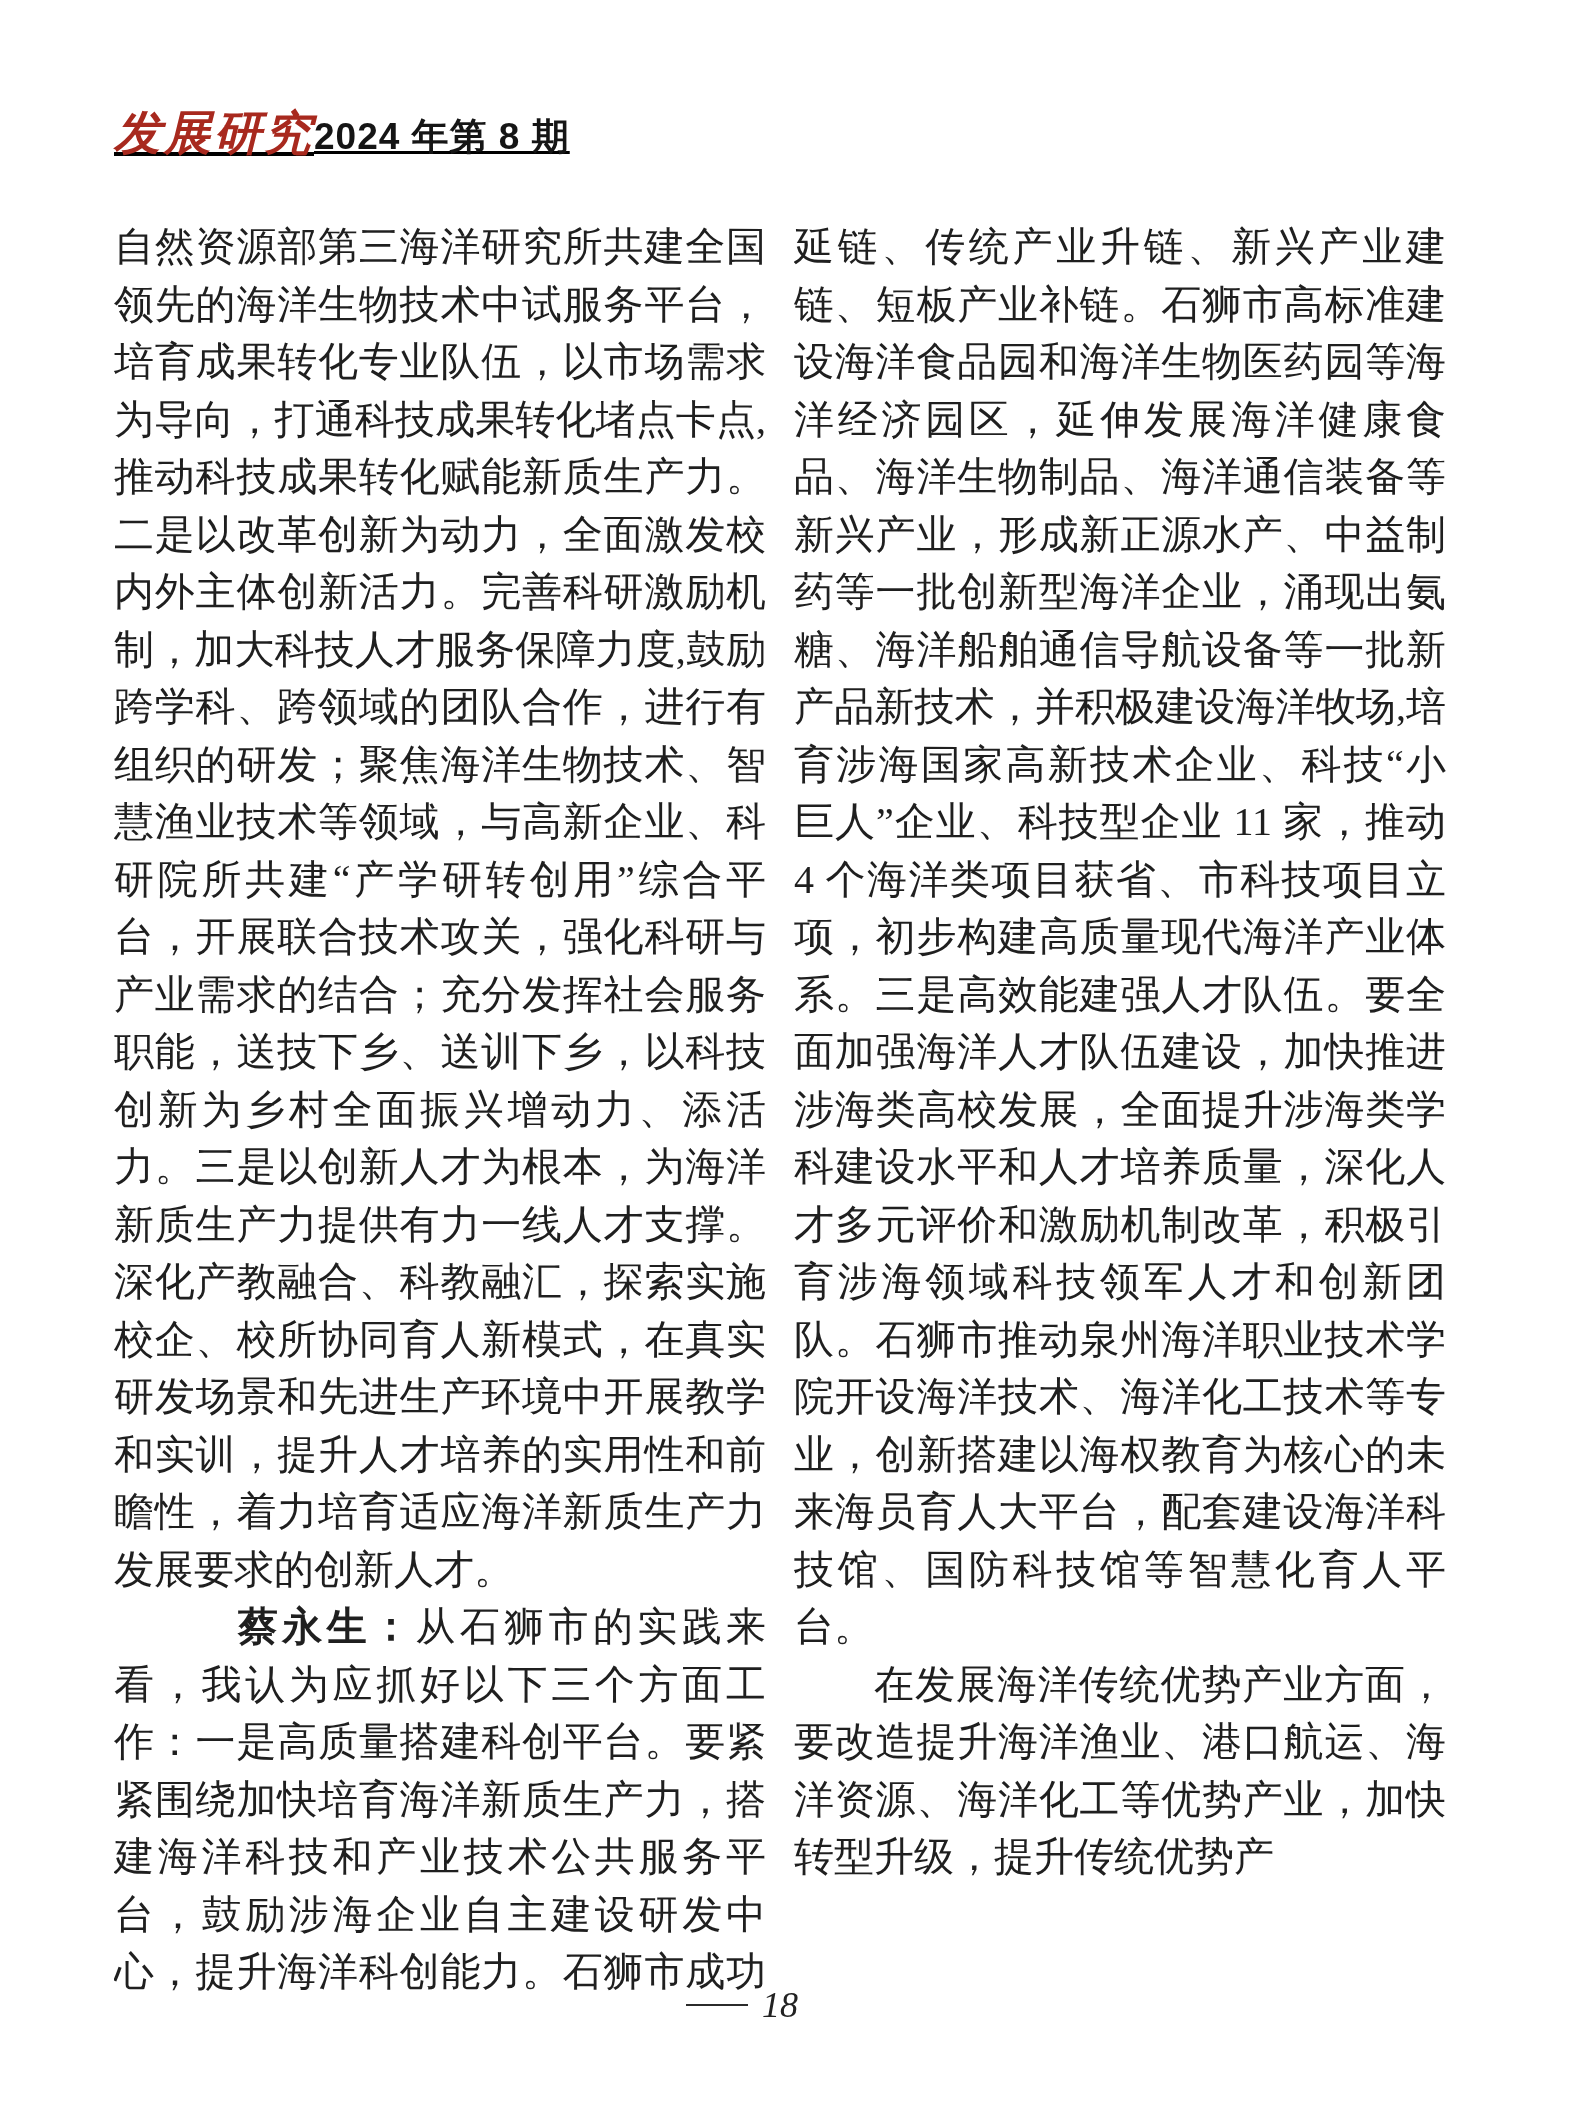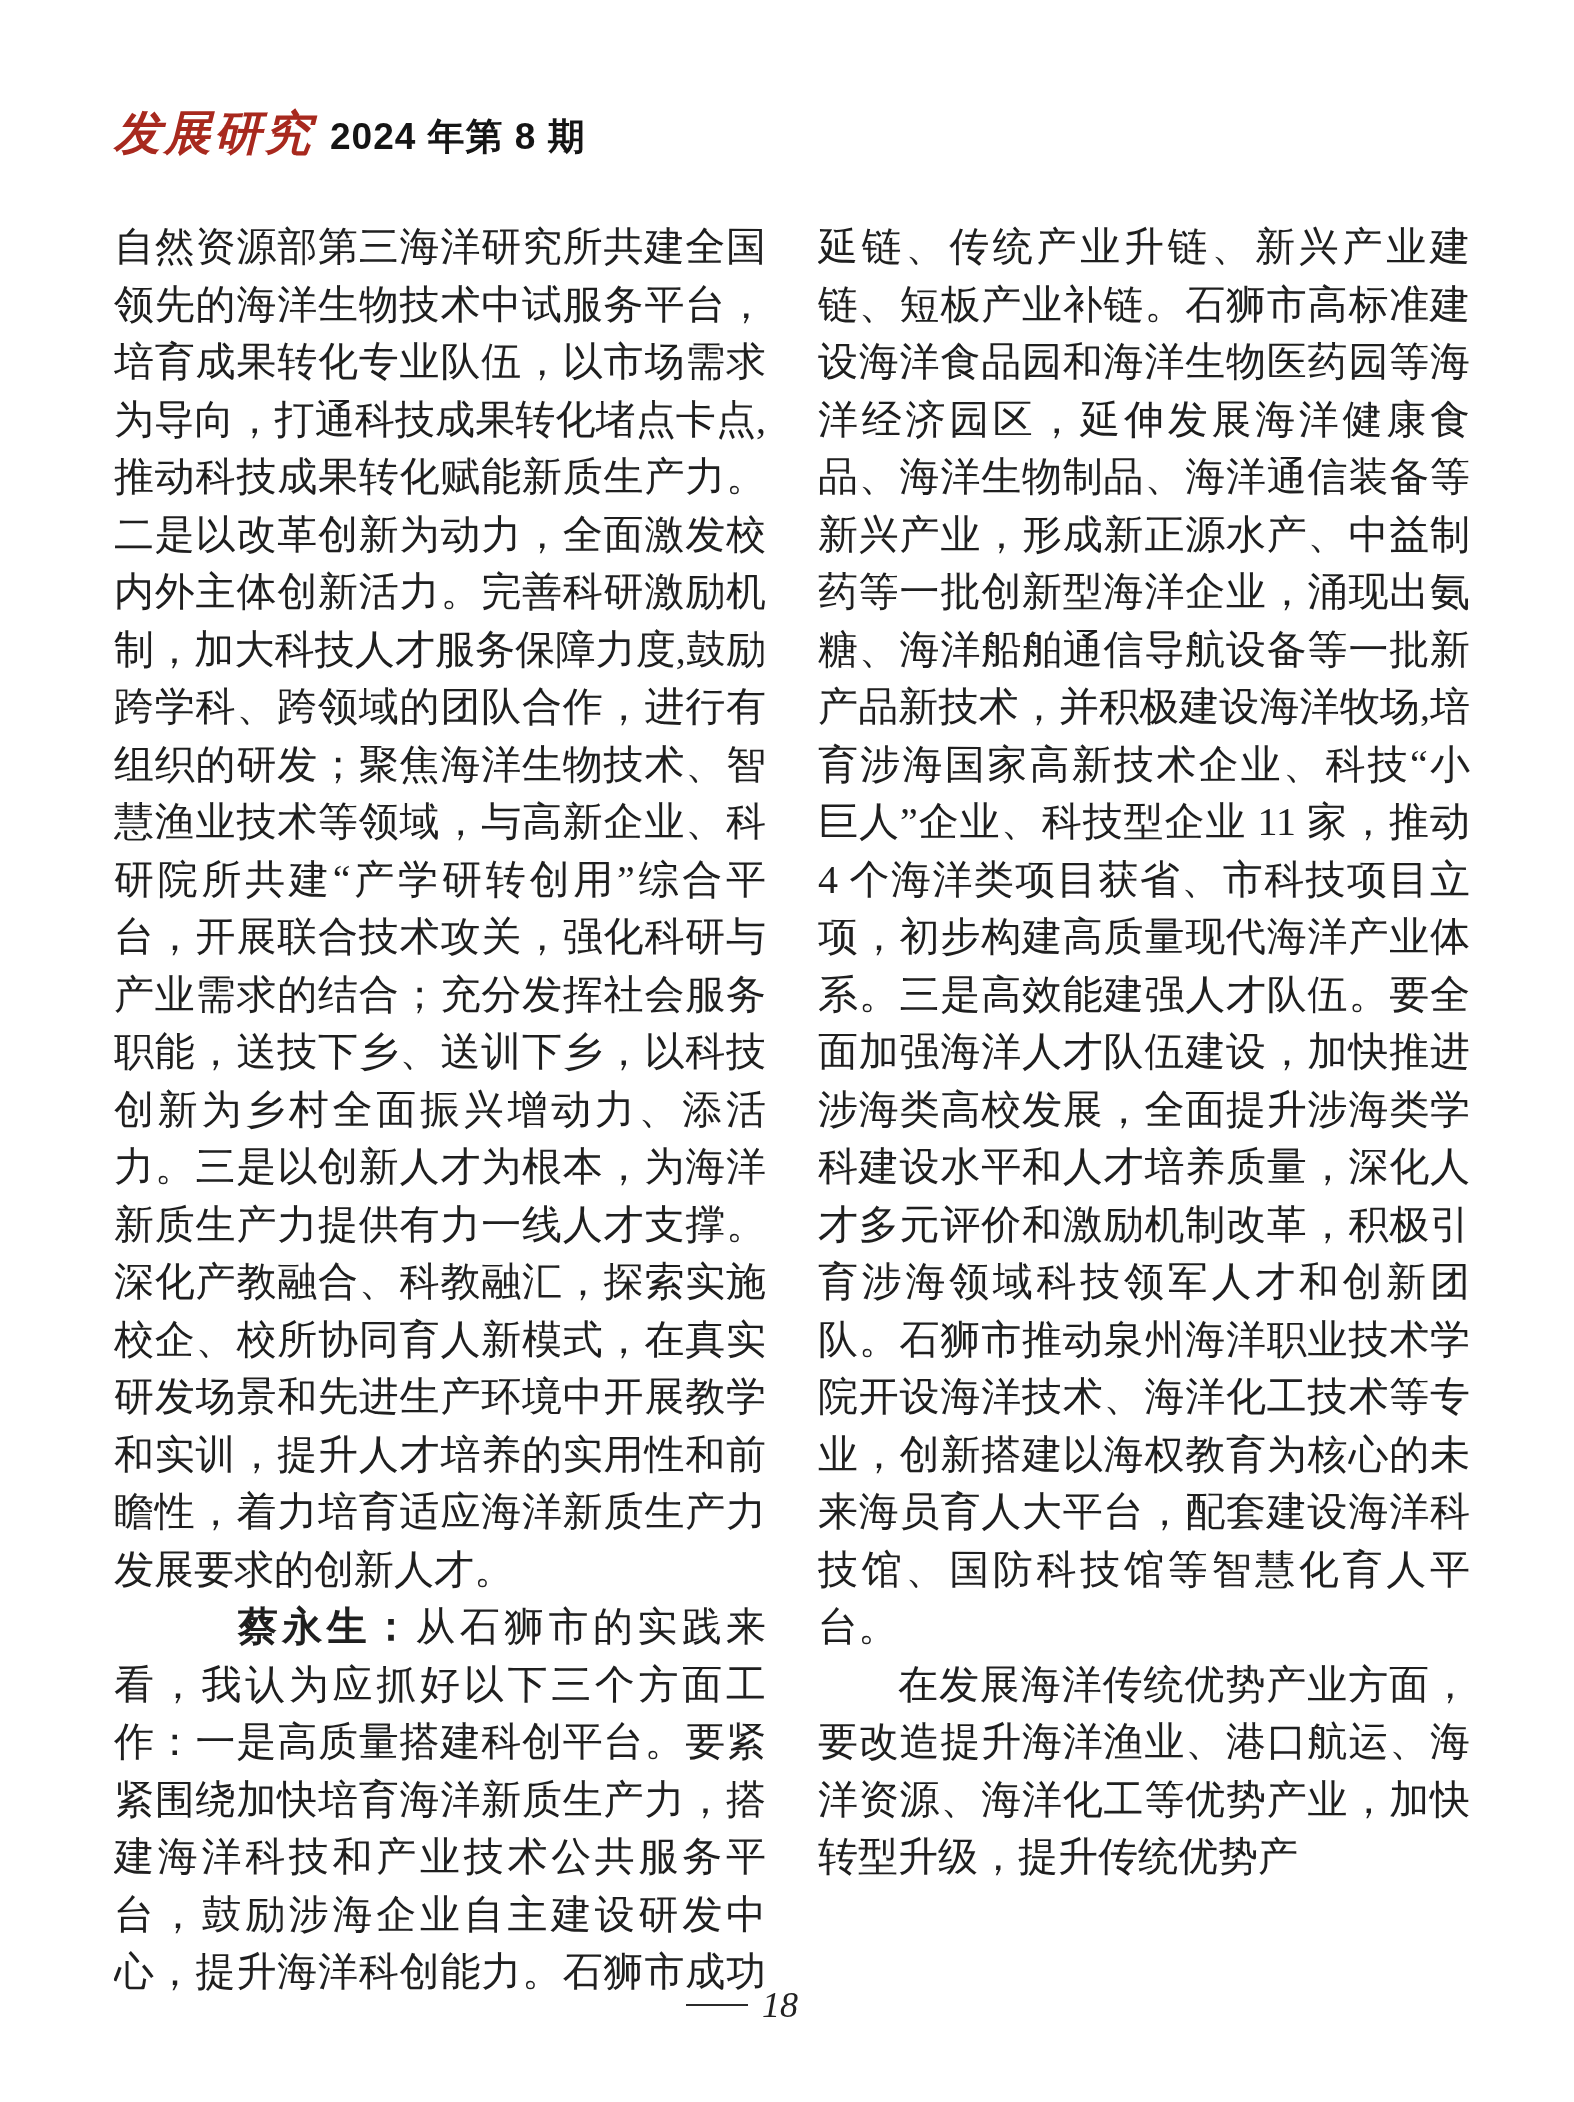--- a/index.html
+++ b/index.html
@@ -9,40 +9,40 @@
     font-family:"Liberation Serif", serif;
     position:relative;
   }
   .page{
     position:absolute;left:0;top:0;width:1574px;height:2102px;
     background:#ffffff;overflow:hidden;
   }
   
   .journal-header{
     position:absolute;left:114px;top:84px;
-    display:flex;align-items:baseline;gap:16px;white-space:nowrap;
+    display:flex;align-items:baseline;white-space:nowrap;text-decoration:underline;
   }
   .journal-logo{
     font-size:47px;font-weight:bold;font-style:italic;
     color:#a8291e;letter-spacing:3px;
     font-family:"Liberation Serif", serif;
   }
   .journal-issue{
     font-size:37px;font-weight:700;color:#151515;
     font-family:"Liberation Sans", sans-serif;letter-spacing:1px;margin-top:28px;
   }
   
   .col{
     position:absolute;top:218px;width:652px;height:1792px;
     font-size:40px;line-height:57.5px;color:#1f1f1f;
     text-align:justify;text-justify:inter-ideograph;
     overflow:hidden;word-break:break-all;
   }
   .col-left{left:114px;}
-  .col-right{left:818px;}
+  .col-right{left:794px;}
   .para{margin:0;padding:0;}
   .para.ind{text-indent:2em;}
   .para.kai{font-style:italic;}
   .speaker{font-weight:bold;margin-left:44px;}
   
   .page-footer{
     position:absolute;top:1984px;left:0;width:100%;
     display:flex;justify-content:center;align-items:center;gap:14px;
     transform:translateX(-45px);
   }

